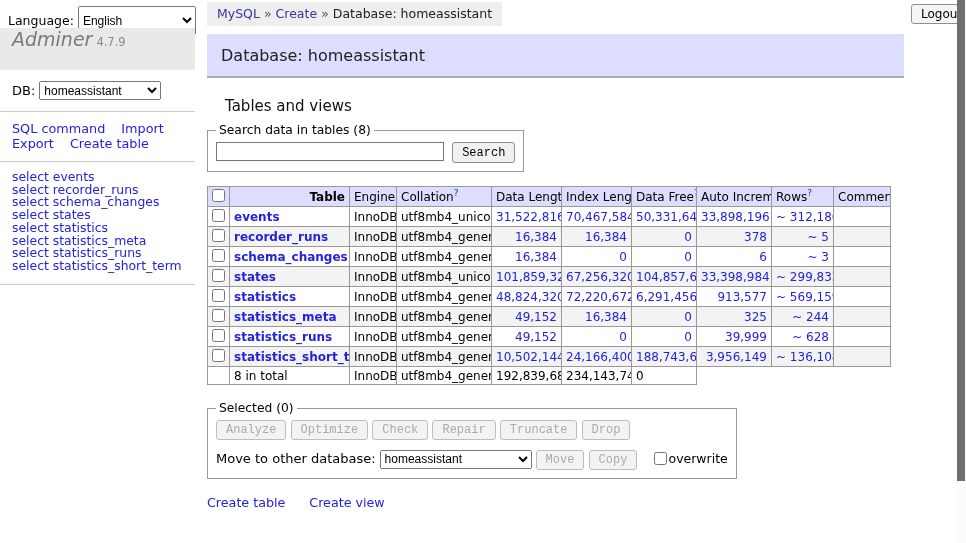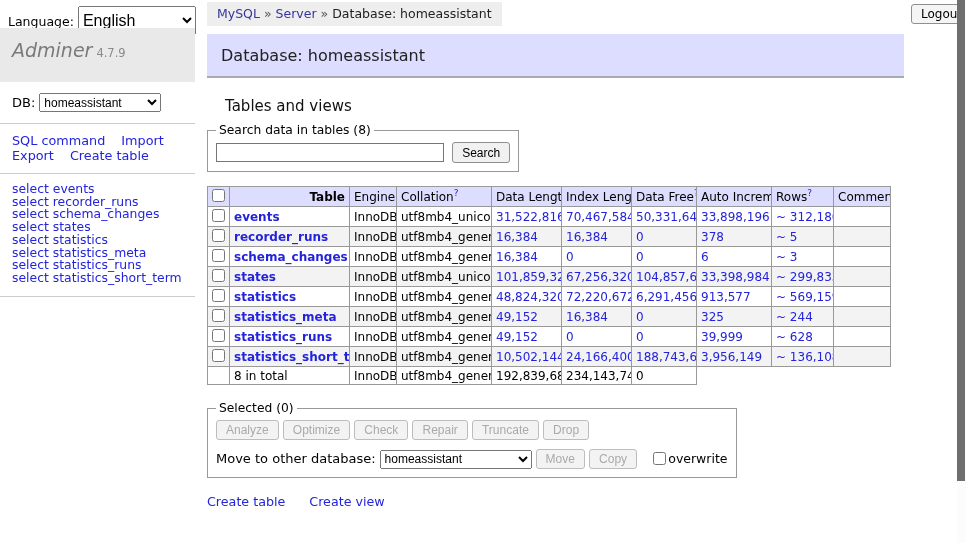--- a/index.html
+++ b/index.html
@@ -7,30 +7,30 @@
   body {
     width:966px; height:543px; overflow:hidden; position:relative;
     background:#fff; color:#000;
     font-family:"DejaVu Sans","Liberation Sans",sans-serif;
     font-size:13px;
   }
   a { color:#2323dc; text-decoration:none; cursor:pointer; }
 
   
   #lang { position:absolute; top:6px; left:8px; font-size:12.5px; }
-  #lang select { width:118px; height:29px; font-size:16px; margin-left:4px; }
+  #lang select { width:118px; height:29px; font-size:12px; margin-left:4px; }
   #logout-btn {
     position:absolute; top:4px; left:911px;
     font-family:inherit; font-size:12px; padding:2px 9px;
     background:#f5f5f5; border:1px solid #8f8f8f; border-radius:3px; cursor:pointer;
   }
 
   
   #sidebar { position:absolute; left:0; top:28px; width:195px; }
-  .brand { background:#e9e9e9; padding:11px 12px 10px; height:54px; }
+  .brand { background:#e9e9e9; padding:0 12px 10px; height:42px; }
   .brand .app { font-style:italic; font-size:19px; color:#7a7a7a; }
   .brand .ver { font-size:11.5px; color:#8a8a8a; margin-left:4px; }
   .db-row { padding:11px 12px 11px; border-bottom:1px solid #ccc; font-size:13px; }
   .db-row select { width:122px; height:19px; font-size:12px; margin-left:4px; }
   .side-actions { padding:9px 12px 10px; border-bottom:1px solid #ccc; font-size:12.8px; line-height:15px; }
   .side-actions a { margin-right:16px; }
   .side-tables { padding:9px 12px 11px; border-bottom:1px solid #ccc; font-size:12.4px; }
   .side-tables a { display:block; line-height:12.7px; }
 
   
@@ -47,41 +47,41 @@
     border-bottom:2px solid #a9a9b2;
   }
   .nav-links { margin:14px 0 0; font-size:12.7px; }
   .nav-links a { margin-right:20px; }
   h3.section { font-size:15px; font-weight:normal; margin:19px 18px 0; color:#111; }
 
   fieldset { display:inline-block; border:1px solid #999; margin:8px 0 0; padding:5px 8px 8px; }
   legend { font-size:12.3px; padding:0 3px; }
   #search-input { width:228px; height:19px; font-family:inherit; font-size:12px; padding:1px 4px; border:1px solid #767676; }
   .btn {
-    font-family:Liberation Sans, sans-serif; font-size:12px; padding:2px 9px;
+    font-family:Liberation Mono, monospace; font-size:12px; padding:2px 9px;
     background:#f1f1f1; border:1px solid #8f8f8f; border-radius:3px; cursor:pointer;
   }
   .btn:disabled { color:#aaa; border-color:#bdbdbd; background:#f3f3f3; cursor:default; }
   #search-btn { margin-left:4px; height:21px; }
 
   
   table.db { border-collapse:collapse; margin-top:14px; table-layout:fixed; width:683px; font-size:12px; }
   table.db th, table.db td {
     border:1px solid #999; padding:1px 4px; height:18px; line-height:14px;
     white-space:nowrap; overflow:hidden; font-weight:normal; text-align:left;
   }
   table.db thead th { background:#ddddff; }
   table.db thead th.c-table { font-weight:bold; text-align:right; }
   sup.help { font-size:9px; line-height:0; }
   tbody tr:nth-child(even) td, tbody tr:nth-child(even) th { background:#f3f3f3; }
   td.cb, th.cb { text-align:center; padding:0; }
   td.cb input, th.cb input { margin:1px 0 0; }
   th.tname a { font-weight:bold; }
   td.num { text-align:right; }
-  td.num a { display:block; text-align:left; }
+  td.num a { display:block; text-align:right; }
   tr.total th { font-weight:normal; }
   tr.total td.num { color:#000; }
 
   .sel-row2 { margin-top:9px; font-size:13px; }
   #move-select { width:152px; height:19px; font-size:12px; margin:0 4px; }
   .overwrite-wrap { font-size:12.5px; margin-left:8px; }
   .overwrite-wrap input { vertical-align:-2px; margin-right:2px; }
   .mini-links { margin:16px 0 0; font-size:12.7px; }
   .mini-links a { margin-right:24px; }
 
@@ -117,21 +117,21 @@
     <a>select statistics</a>
     <a>select statistics_meta</a>
     <a>select statistics_runs</a>
     <a>select statistics_short_term</a>
   </div>
 </div>
 
 <div id="main">
 
   <div id="breadcrumb">
-    <a>MySQL</a><span class="crumb-sep">»</span><a>Server</a><span class="crumb-sep">»</span><span>Database: homeassistant</span>
+    <a>MySQL</a><span class="crumb-sep">»</span><a>Create</a><span class="crumb-sep">»</span><span>Database: homeassistant</span>
   </div>
 
   <h2 id="page-title">Database: homeassistant</h2>
 
 
   <h3 class="section">Tables and views</h3>
 
   <fieldset>
     <legend>Search data in tables (8)</legend>
     <input type="text" id="search-input" style="">

